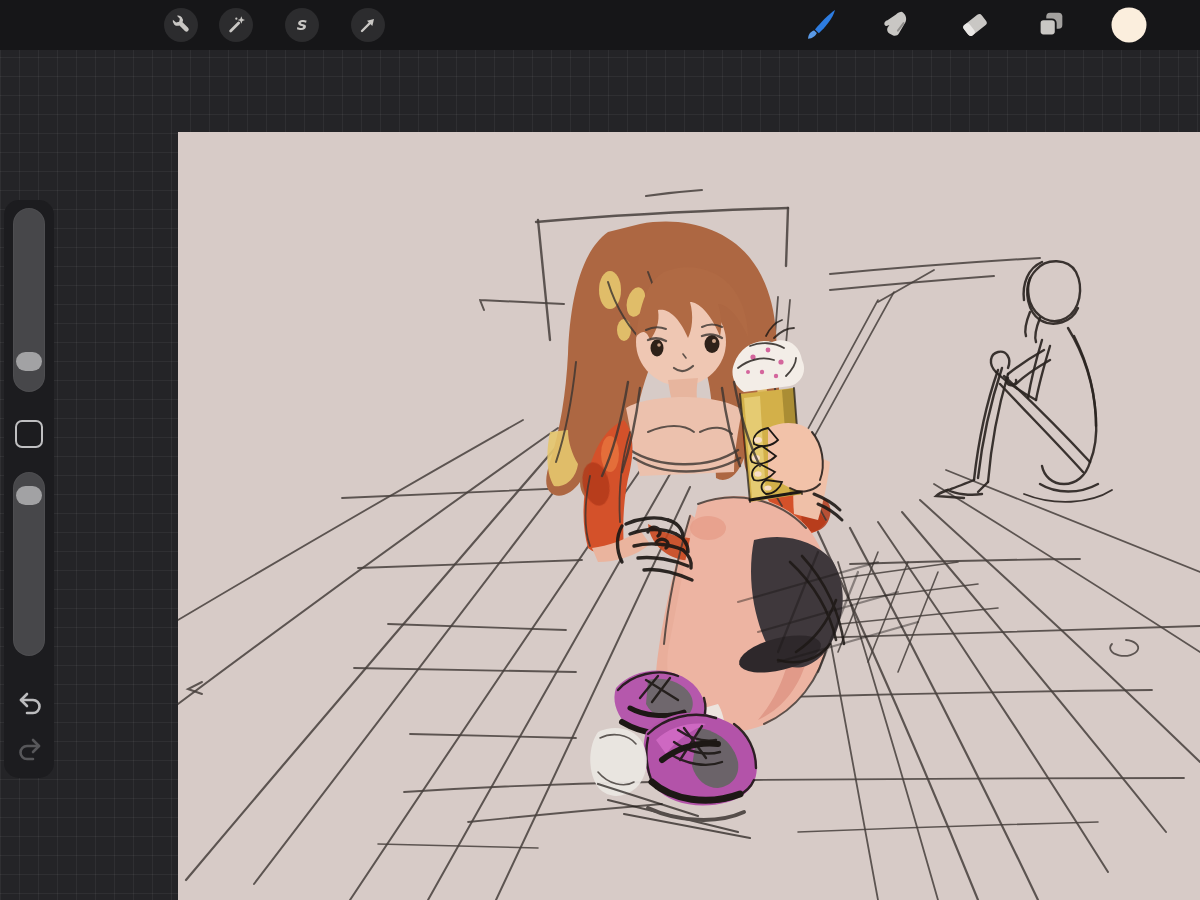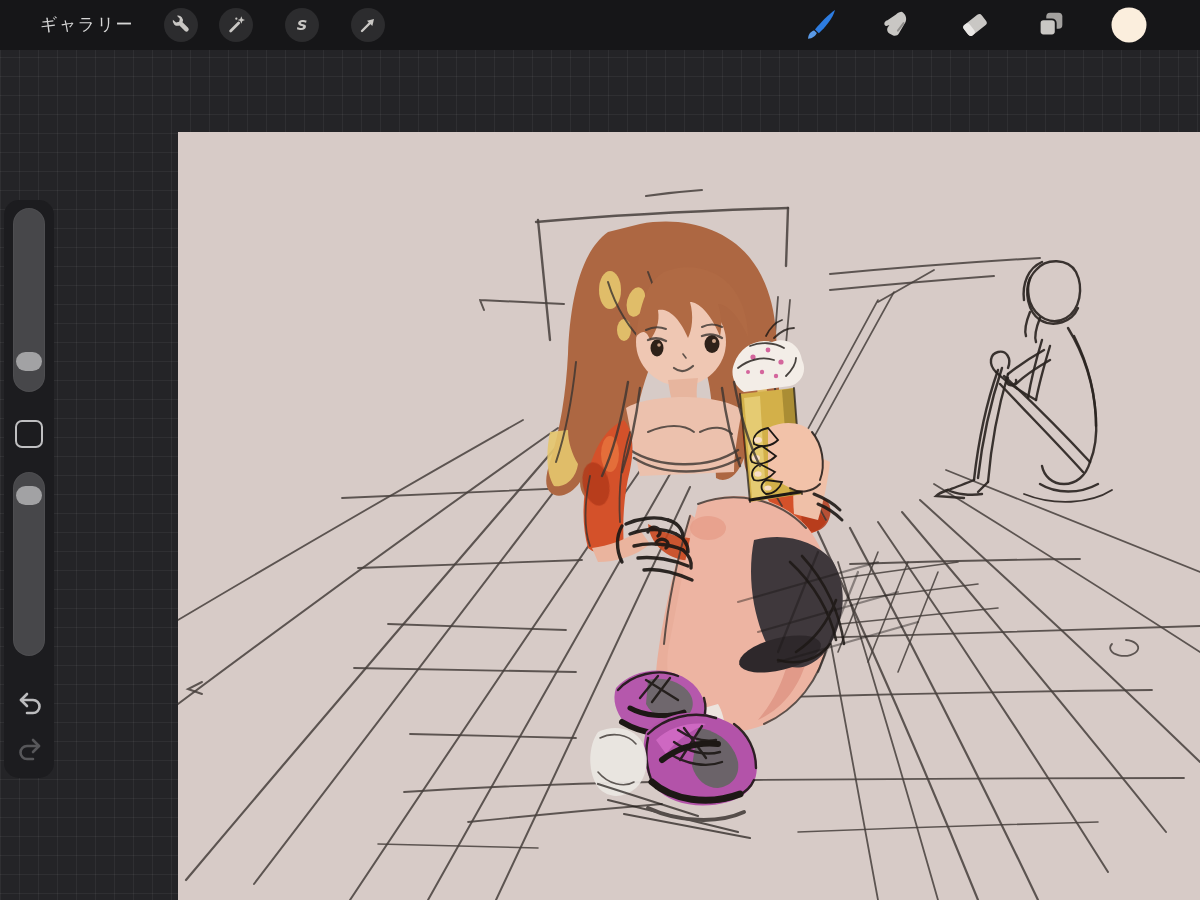--- a/index.html
+++ b/index.html
@@ -310,21 +310,20 @@
       <path d="M10 4 L4 10 l6 6" fill="none" stroke="#bcbcbe" stroke-width="2.6" stroke-linecap="round" stroke-linejoin="round"></path>
       <path d="M4 10 h12 a6.5 6.5 0 0 1 0 13 h-6" fill="none" stroke="#bcbcbe" stroke-width="2.6" stroke-linecap="round"></path>
     </svg>
     <svg class="side-icon" style="top:536px" viewBox="0 0 26 26">
       <path d="M16 4 L22 10 l-6 6" fill="none" stroke="#57575a" stroke-width="2.6" stroke-linecap="round" stroke-linejoin="round"></path>
       <path d="M22 10 h-12 a6.5 6.5 0 0 0 0 13 h6" fill="none" stroke="#57575a" stroke-width="2.6" stroke-linecap="round"></path>
     </svg>
   </div>
 
   <div class="topbar">
-    <span class="gallery-label">ギャラリー</span>
 
     <div class="tool-circle" style="left:164px">
       <svg width="24" height="24" viewBox="0 0 36 36">
         <path transform="scale(-1,1) translate(-36,0)" d="M30.2 10.2a7.2 7.2 0 0 1-9.8 8.4l-8.3 8.3a3.3 3.3 0 0 1-4.7-4.7l8.3-8.3a7.2 7.2 0 0 1 8.4-9.8l-4.4 4.4 1.1 4.6 4.6 1.1 4.8-4z" fill="var(--icon-fg)"></path>
       </svg>
     </div>
     <div class="tool-circle" style="left:219px">
       <svg width="24" height="24" viewBox="0 0 36 36">
         <path d="M10 27 L22 15" stroke="var(--icon-fg)" stroke-width="4.2" stroke-linecap="round"></path>
         <path d="M26 5 l1.6 3.9 3.9 1.6 -3.9 1.6 -1.6 3.9 -1.6 -3.9 -3.9 -1.6 3.9 -1.6 z" fill="var(--icon-fg)"></path>

